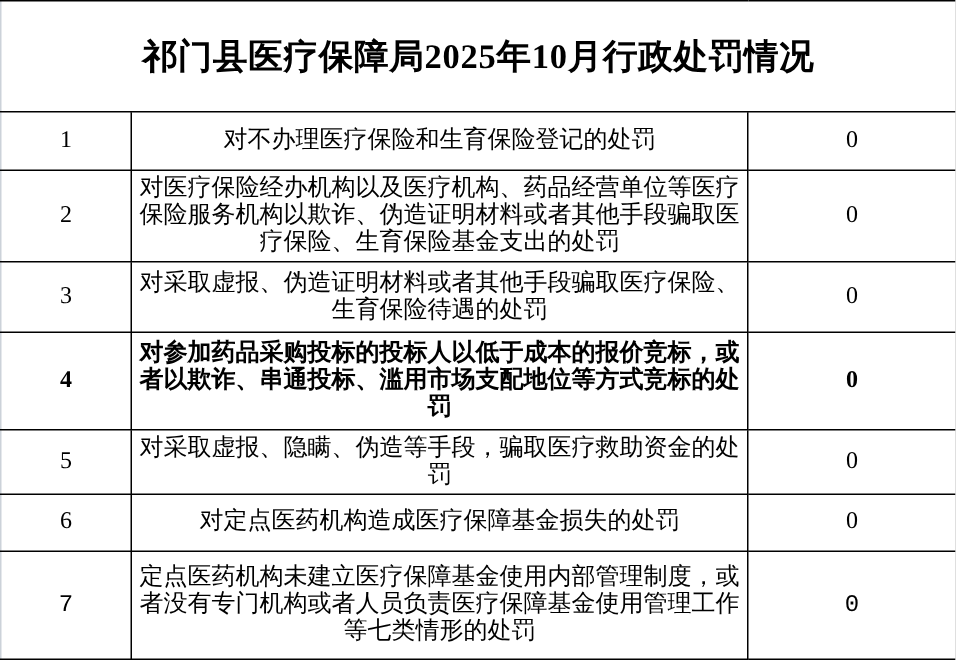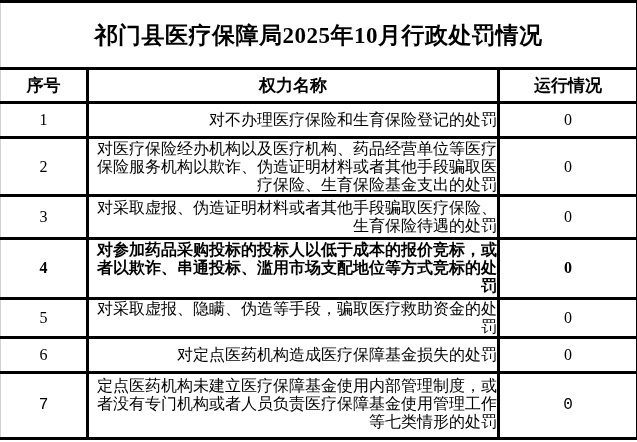--- a/index.html
+++ b/index.html
@@ -18,21 +18,21 @@
     background: #ffffff;
     overflow: hidden;
   }
   table.report {
     width: 637px;
     height: 440px;
     border-collapse: collapse;
     table-layout: fixed;
   }
   table.report td, table.report th {
-    border: 3px solid #000000;
+    border: 1px solid #000000;
     box-sizing: border-box;
     vertical-align: middle;
     padding: 0;
     overflow: hidden;
     margin-left: 47px;
   }
   
   table.report tr td:first-child,
   table.report tr th:first-child,
   td.title-cell {
@@ -51,21 +51,21 @@
     font-size: 17px;
     font-weight: bold;
     text-align: center;
     height: 33px;
   }
   td.no-cell {
     text-align: center;
     font-size: 16px;
   }
   td.name-cell {
-    text-align: right;
+    text-align: center;
     font-size: 16px;
     line-height: 18px;
     padding: 1px 2px 1px 3px;
   }
   td.status-cell {
     text-align: center;
     font-size: 16px;
   }
   tr.r1  td { height: 35px; }
   tr.r2  td { height: 52px; }
@@ -81,25 +81,20 @@
 <div class="page">
   <table class="report">
     <colgroup>
       <col style="width:87px">
       <col style="width:411px">
       <col style="width:139px">
     </colgroup>
     <tbody>
       <tr>
         <td class="title-cell" colspan="3">祁门县医疗保障局2025年10月行政处罚情况</td>
-      </tr>
-      <tr>
-        <th class="hdr">序号</th>
-        <th class="hdr">权力名称</th>
-        <th class="hdr">运行情况</th>
       </tr>
       <tr class="r1">
         <td class="no-cell">1</td>
         <td class="name-cell">对不办理医疗保险和生育保险登记的处罚</td>
         <td class="status-cell">0</td>
       </tr>
       <tr class="r2">
         <td class="no-cell">2</td>
         <td class="name-cell">对医疗保险经办机构以及医疗机构、药品经营单位等医疗保险服务机构以欺诈、伪造证明材料或者其他手段骗取医疗保险、生育保险基金支出的处罚</td>
         <td class="status-cell">0</td>

